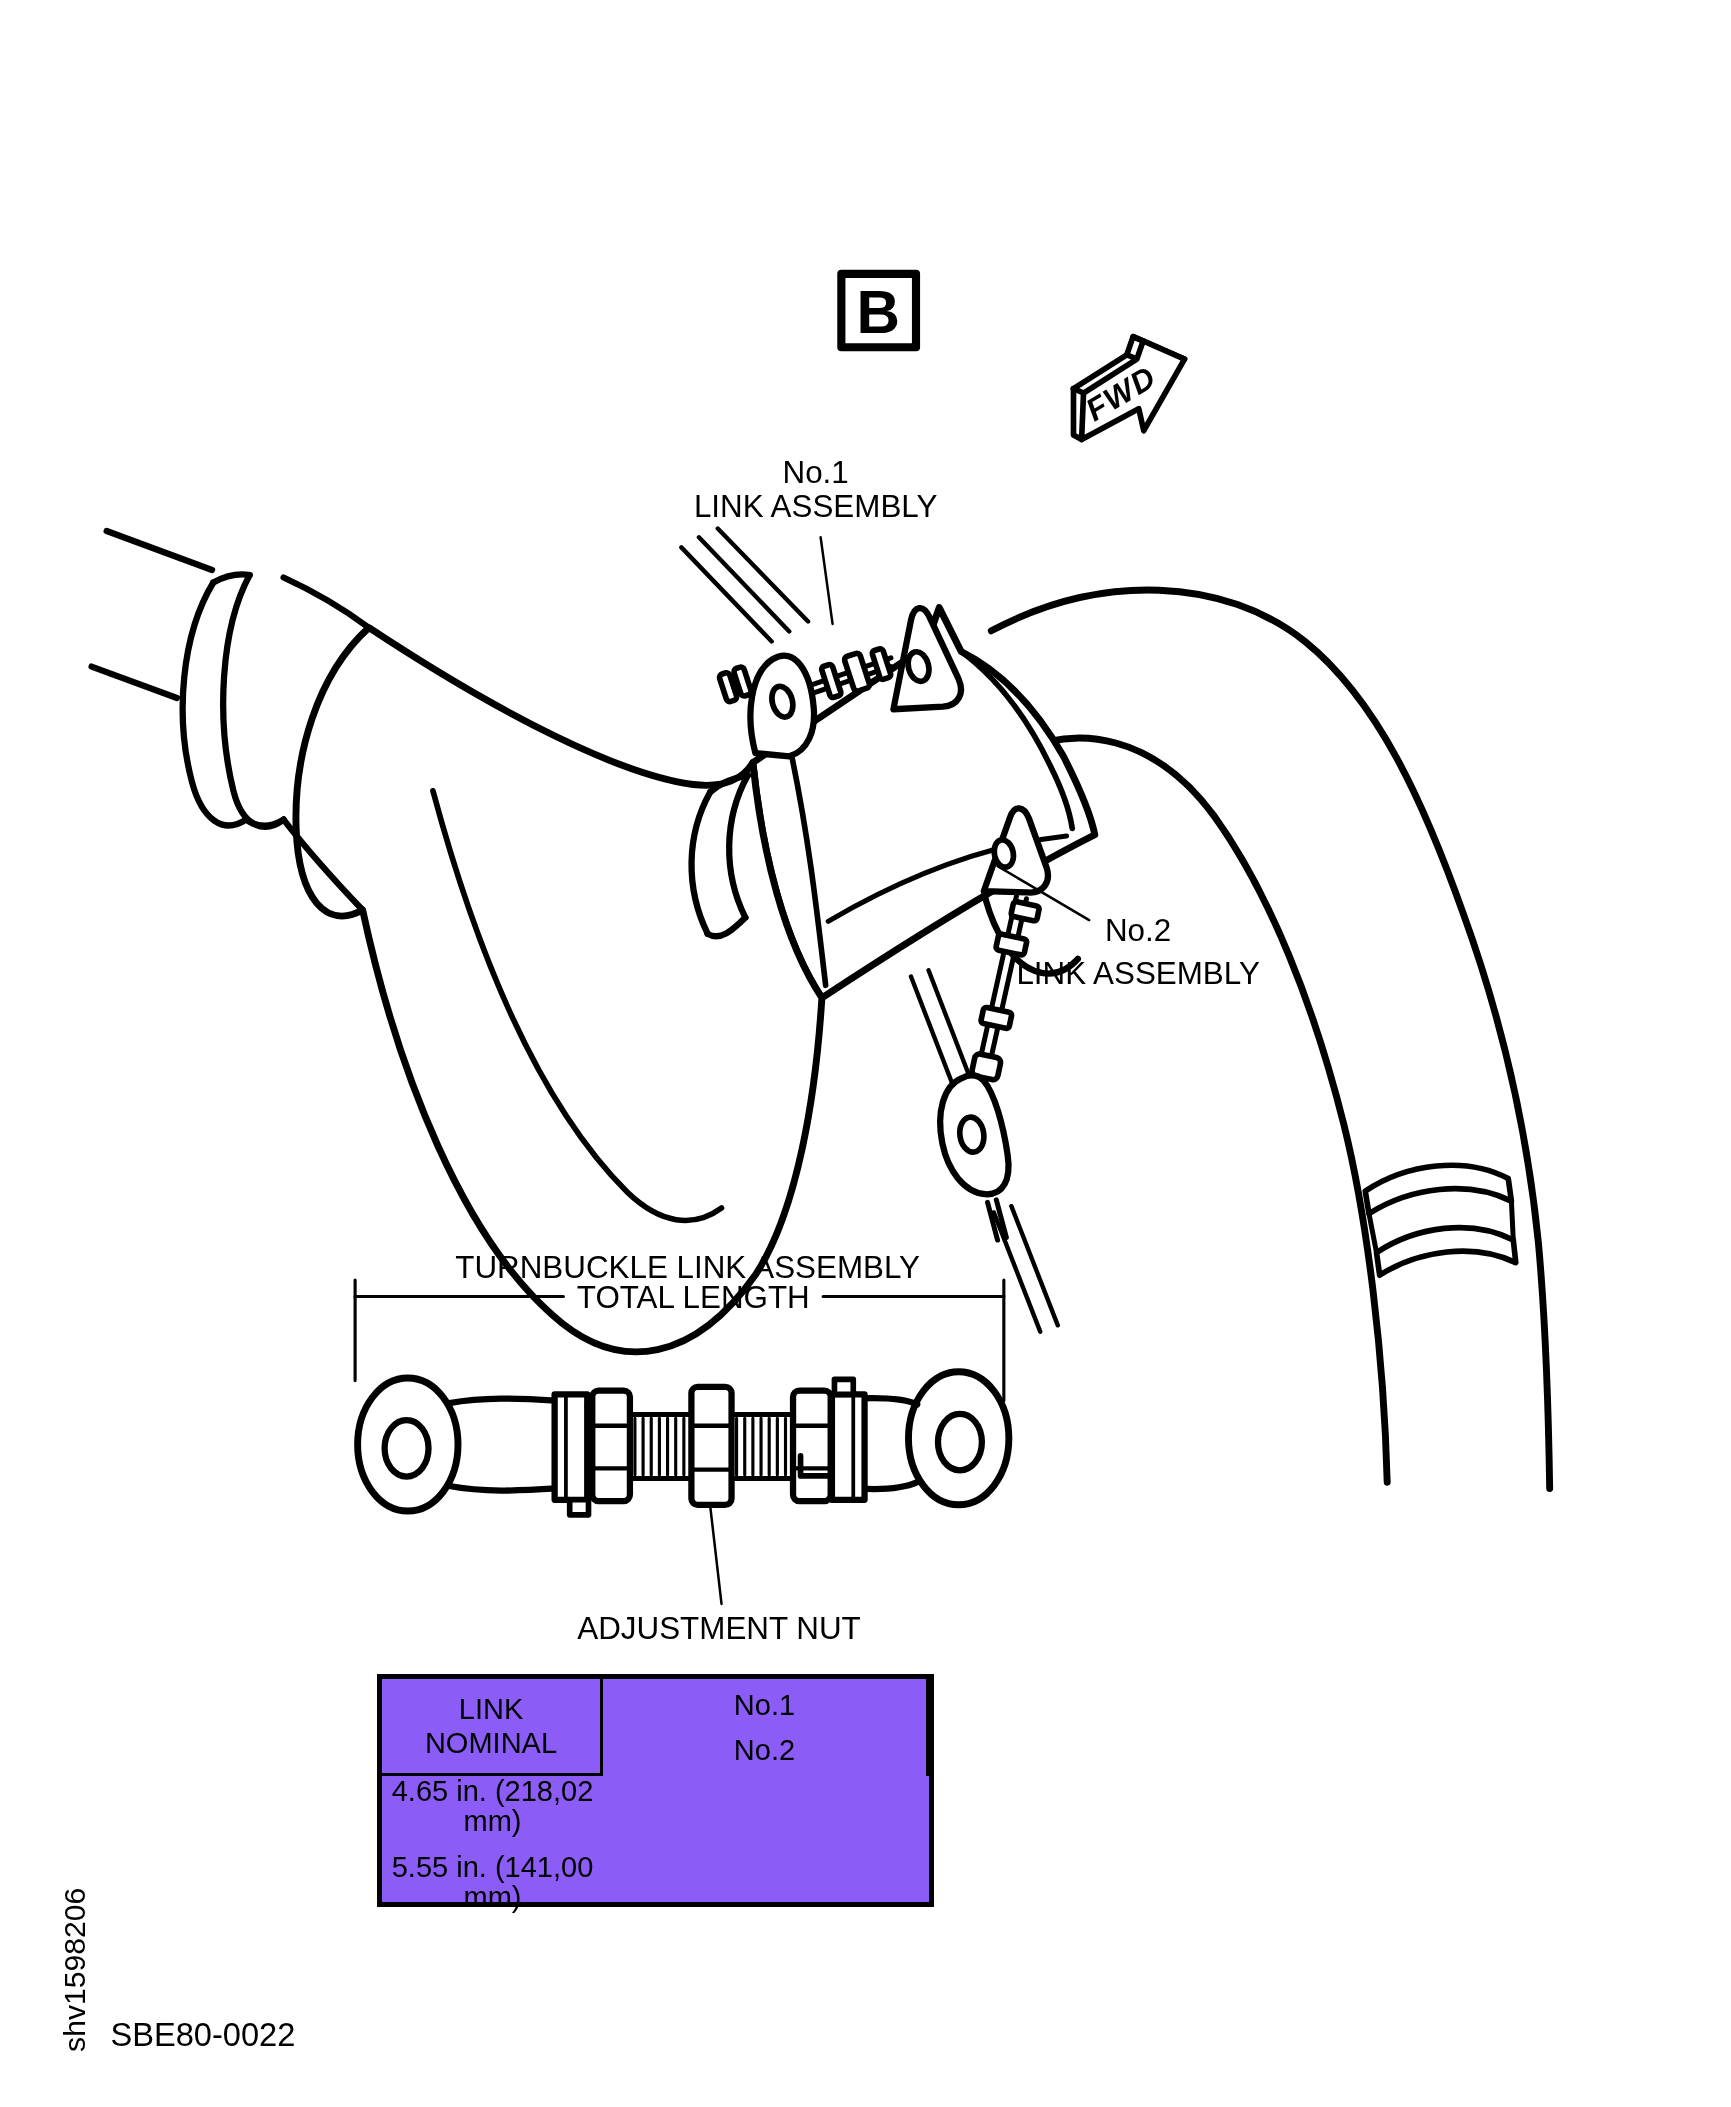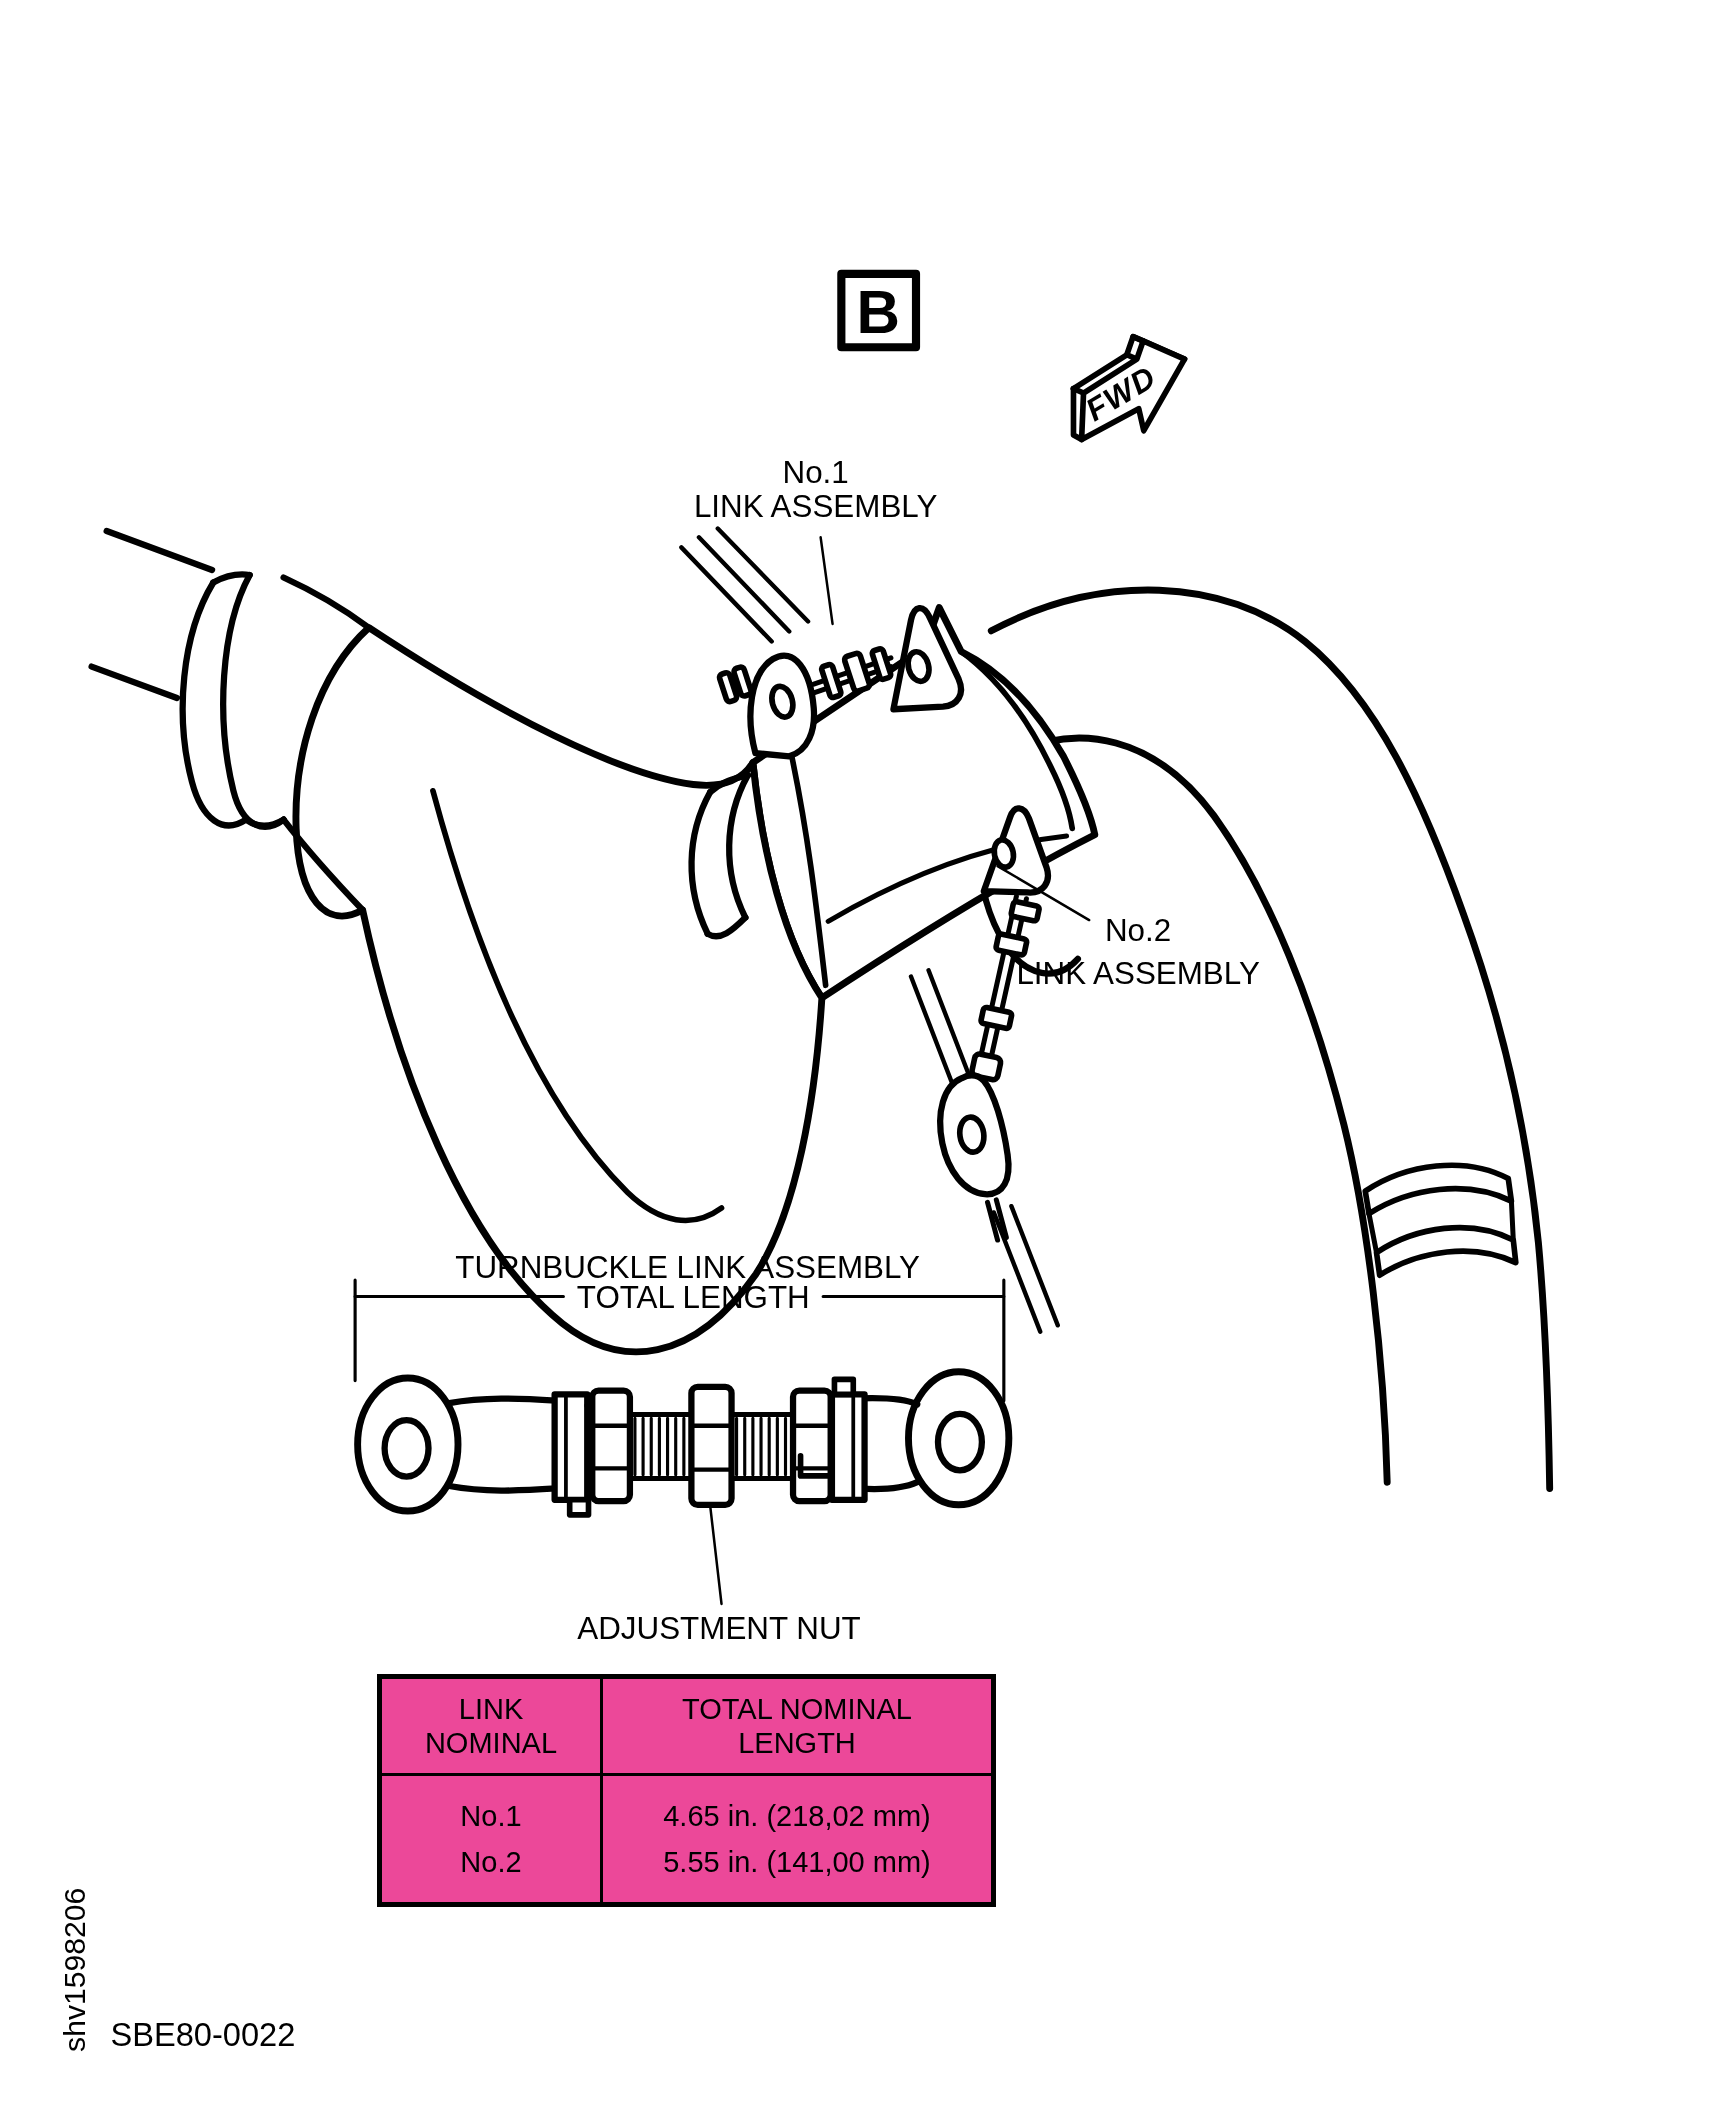--- a/index.html
+++ b/index.html
@@ -7,23 +7,23 @@
         font-family:"Liberation Sans", sans-serif;}
   svg{position:absolute;left:0;top:0;}
   svg text{font-family:"Liberation Sans", sans-serif;fill:#000;}
   .lbl{font-size:50px;}
   .big{font-size:96px;font-weight:bold;}
   .fwd{font-size:50px;font-weight:bold;font-style:italic;letter-spacing:2px;}
   .foot{font-size:52px;}
   .side{font-size:48px;}
 
   
-  .spec-table{position:absolute;left:377px;top:1674px;width:619px;height:233px;
+  .spec-table{position:absolute;left:377px;top:1674px;width:557px;height:233px;
     border:5.6px solid #000;box-sizing:border-box;display:grid;
-    grid-template-columns:221px 1fr;grid-template-rows:97px 1fr;background:#ec4899;}
+    grid-template-columns:221px 1fr;grid-template-rows:97px 1fr;background:#8b5cf6;}
   .spec-table .cell{display:flex;flex-direction:column;align-items:center;justify-content:center;
     font-size:29px;line-height:34px;color:#000;text-align:center;}
   .spec-table .c1{border-right:3.1px solid #000;}
   .spec-table .hdr{border-bottom:3.1px solid #000;}
   .spec-table .body{gap:15.7px;line-height:30px;}
 </style>
 </head>
 <body>
 
 <div class="page">
@@ -172,24 +172,20 @@
 
   <text class="side" transform="translate(136,3270) rotate(-90)">shv1598206</text>
   <text class="foot" x="176" y="3260">SBE80-0022</text>
 </svg>
 
 <div class="spec-table">
   <div class="cell c1 hdr">
     <span>LINK</span>
     <span>NOMINAL</span>
   </div>
-  <div class="cell hdr">
-    <span>TOTAL NOMINAL</span>
-    <span>LENGTH</span>
-  </div>
   <div class="cell c1 body">
     <span>No.1</span>
     <span>No.2</span>
   </div>
   <div class="cell body">
     <span>4.65 in. (218,02 mm)</span>
     <span>5.55 in. (141,00 mm)</span>
   </div>
 </div>
 

